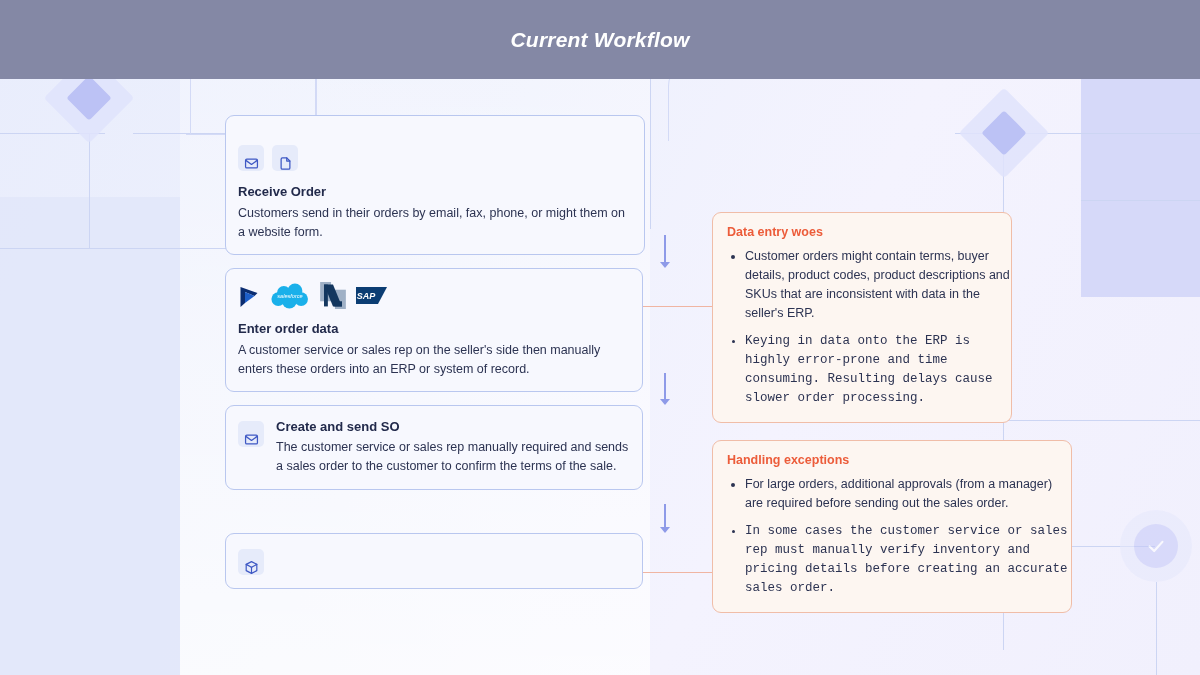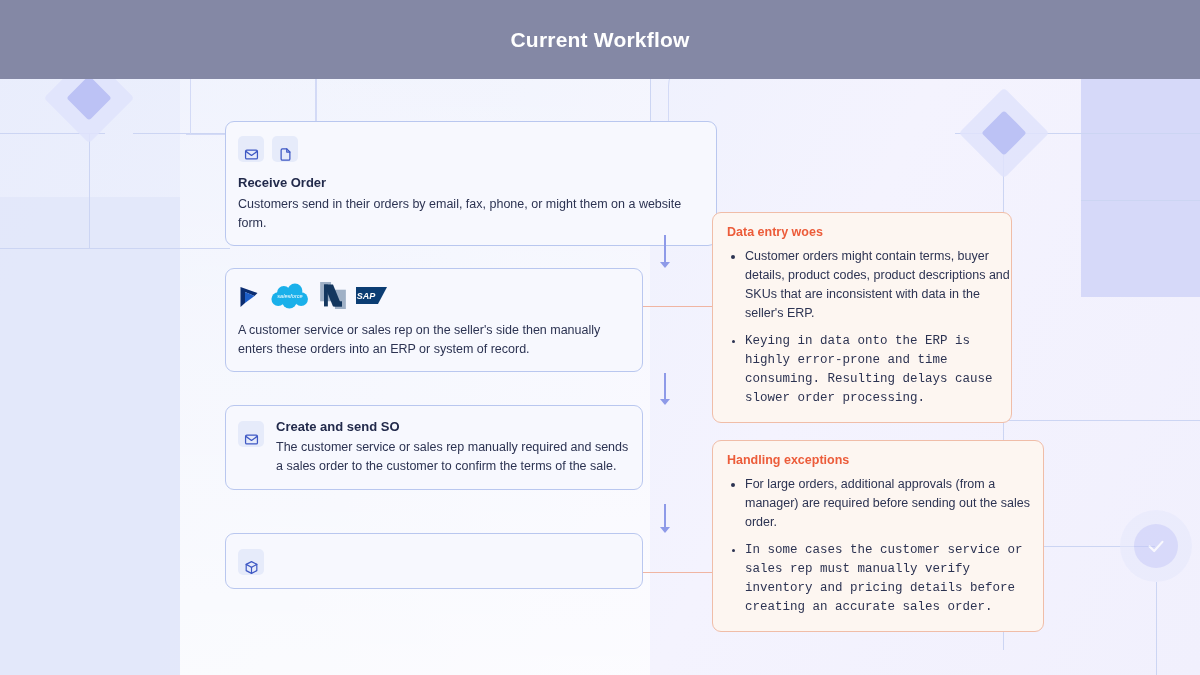--- a/index.html
+++ b/index.html
@@ -124,38 +124,39 @@
     display: flex;
     align-items: center;
     justify-content: center;
     z-index: 20;
   }
   .header-title {
     color: #ffffff;
     font-size: 21px;
     font-weight: bold;
     letter-spacing: .2px;
+    font-style: italic;
   }
 
   
   .flow {
     position: absolute;
     left: 225px;
     top: 115px;
     width: 420px;
     z-index: 10;
   }
   .card {
     position: absolute;
     background: #f7f8fe;
     border: 1px solid #b9c7ef;
     border-radius: 9px;
     box-sizing: border-box;
   }
-  .card.c1 { left: 0;  top: 0;   width: 492px; padding: 14px 14px 12px 12px; margin-top: 6px; }
+  .card.c1 { left: 0;  top: 0;   width: 420px; padding: 29px 14px 12px 12px; }
   .card.c2 { left: 0;  top: 153px; width: 418px; padding: 13px 12px 12px 12px; }
   .card.c3 { left: 0;  top: 290px; width: 418px; padding: 13px 12px 13px 12px; }
   .card.c4 { left: 0;  top: 418px; width: 418px; padding: 13px 12px 13px 12px; }
 
   .icon-row {
     display: flex;
     gap: 8px;
     align-items: center;
     margin-bottom: 13px;
   }
@@ -215,21 +216,21 @@
   .callout {
     position: absolute;
     box-sizing: border-box;
     background: #fdf6f1;
     border: 1px solid #f0bda8;
     border-radius: 9px;
     padding: 12px 0 14px 14px;
     z-index: 10;
   }
   .callout.k1 { left: 712px; top: 212px; width: 300px; }
-  .callout.k2 { left: 712px; top: 440px; width: 332px; }
+  .callout.k2 { left: 712px; top: 440px; width: 360px; }
 
   .callout-title {
     color: #ec5c3a;
     font-size: 12.5px;
     font-weight: bold;
     margin-bottom: 8px;
   }
   .callout ul {
     margin: 0;
     padding-left: 18px;
@@ -360,20 +361,21 @@
             <rect x="22" y="30" width="12" height="8" fill="#14375f"></rect>
           </svg>
         </div>
         <div class="icon-tile bare" style="width:31px;height:17px;">
           <svg width="31" height="17" viewBox="0 0 62 34">
             <path d="M0 0 H62 L44 34 H0 Z" fill="#0b3d73"></path>
             <text x="20" y="24" font-family="'Liberation Sans', sans-serif" font-size="18" font-weight="bold" font-style="italic" fill="#ffffff" text-anchor="middle">SAP</text>
           </svg>
         </div>
       </div>
+      <div class="card-title">Enter order data</div>
       <div class="card-desc">A customer service or sales rep on the seller's side then manually enters these orders into an ERP or system of record.</div>
     </div>
 
     <div class="arrow" style="top:258px; height:32px;">
       <div class="stem" style="height:26px;"></div>
       <div class="head" style="top:26px;"></div>
     </div>
 
     <div class="card c3">
       <div class="card-split">

